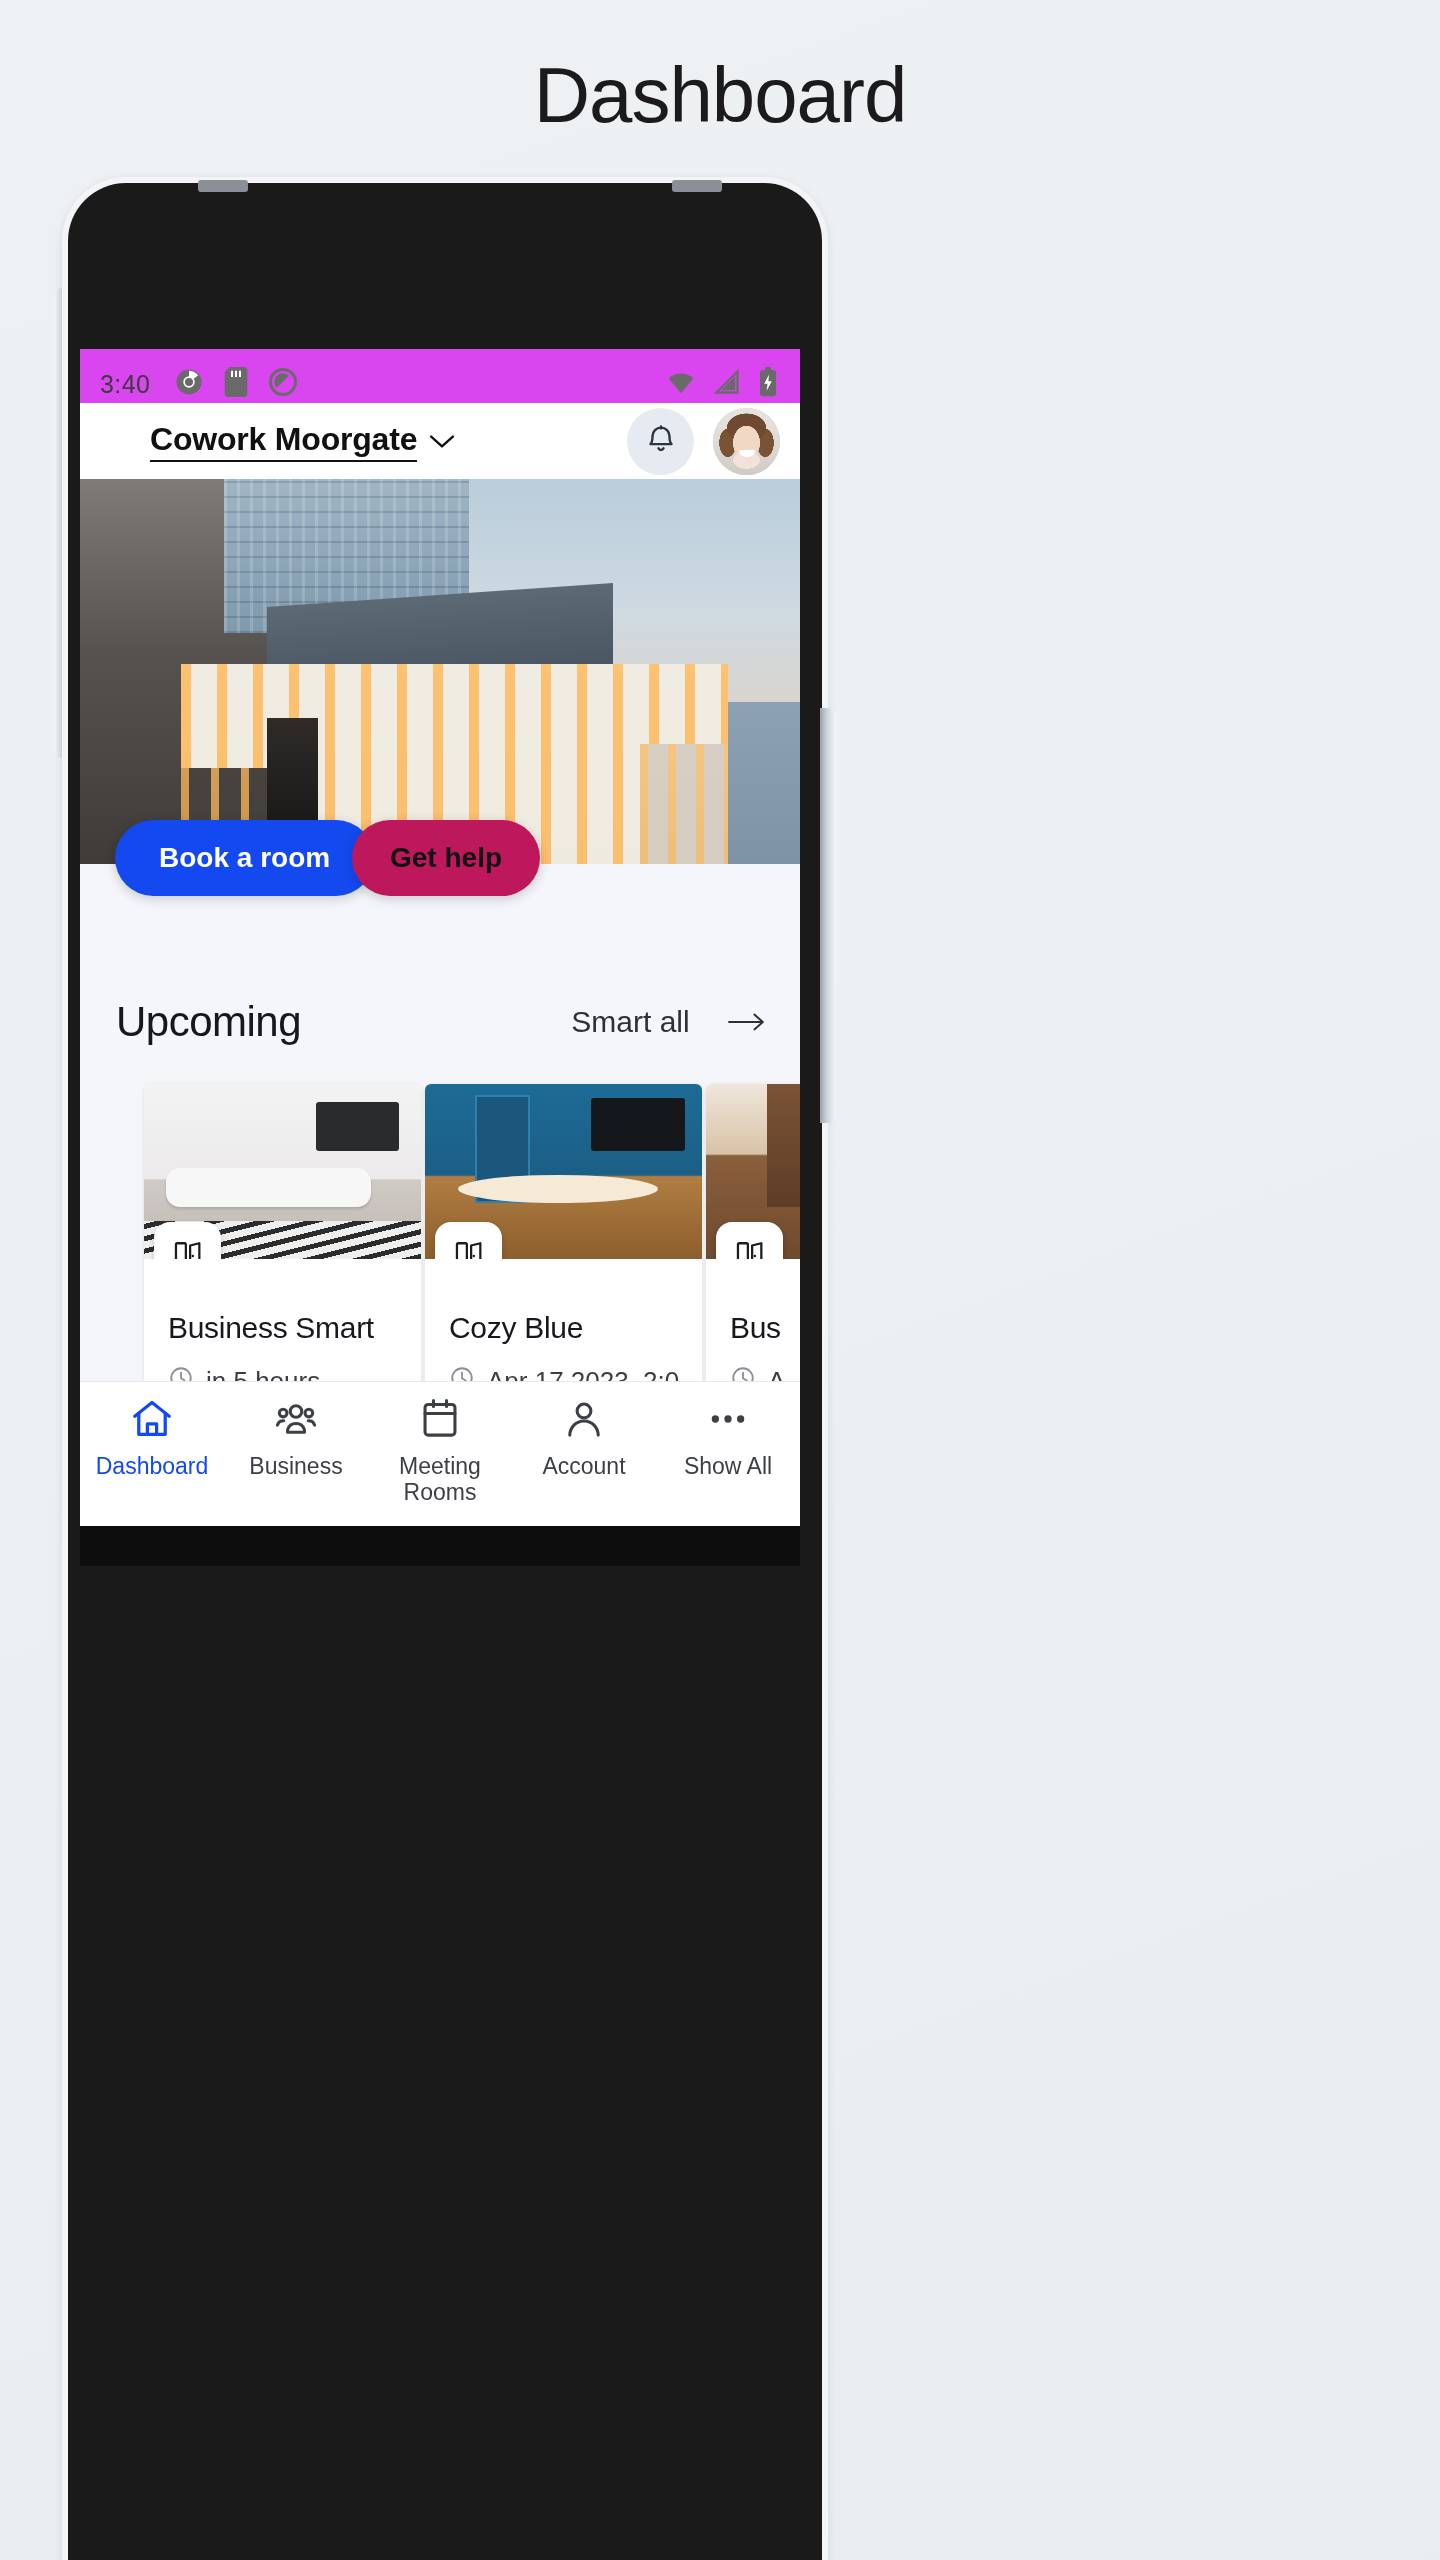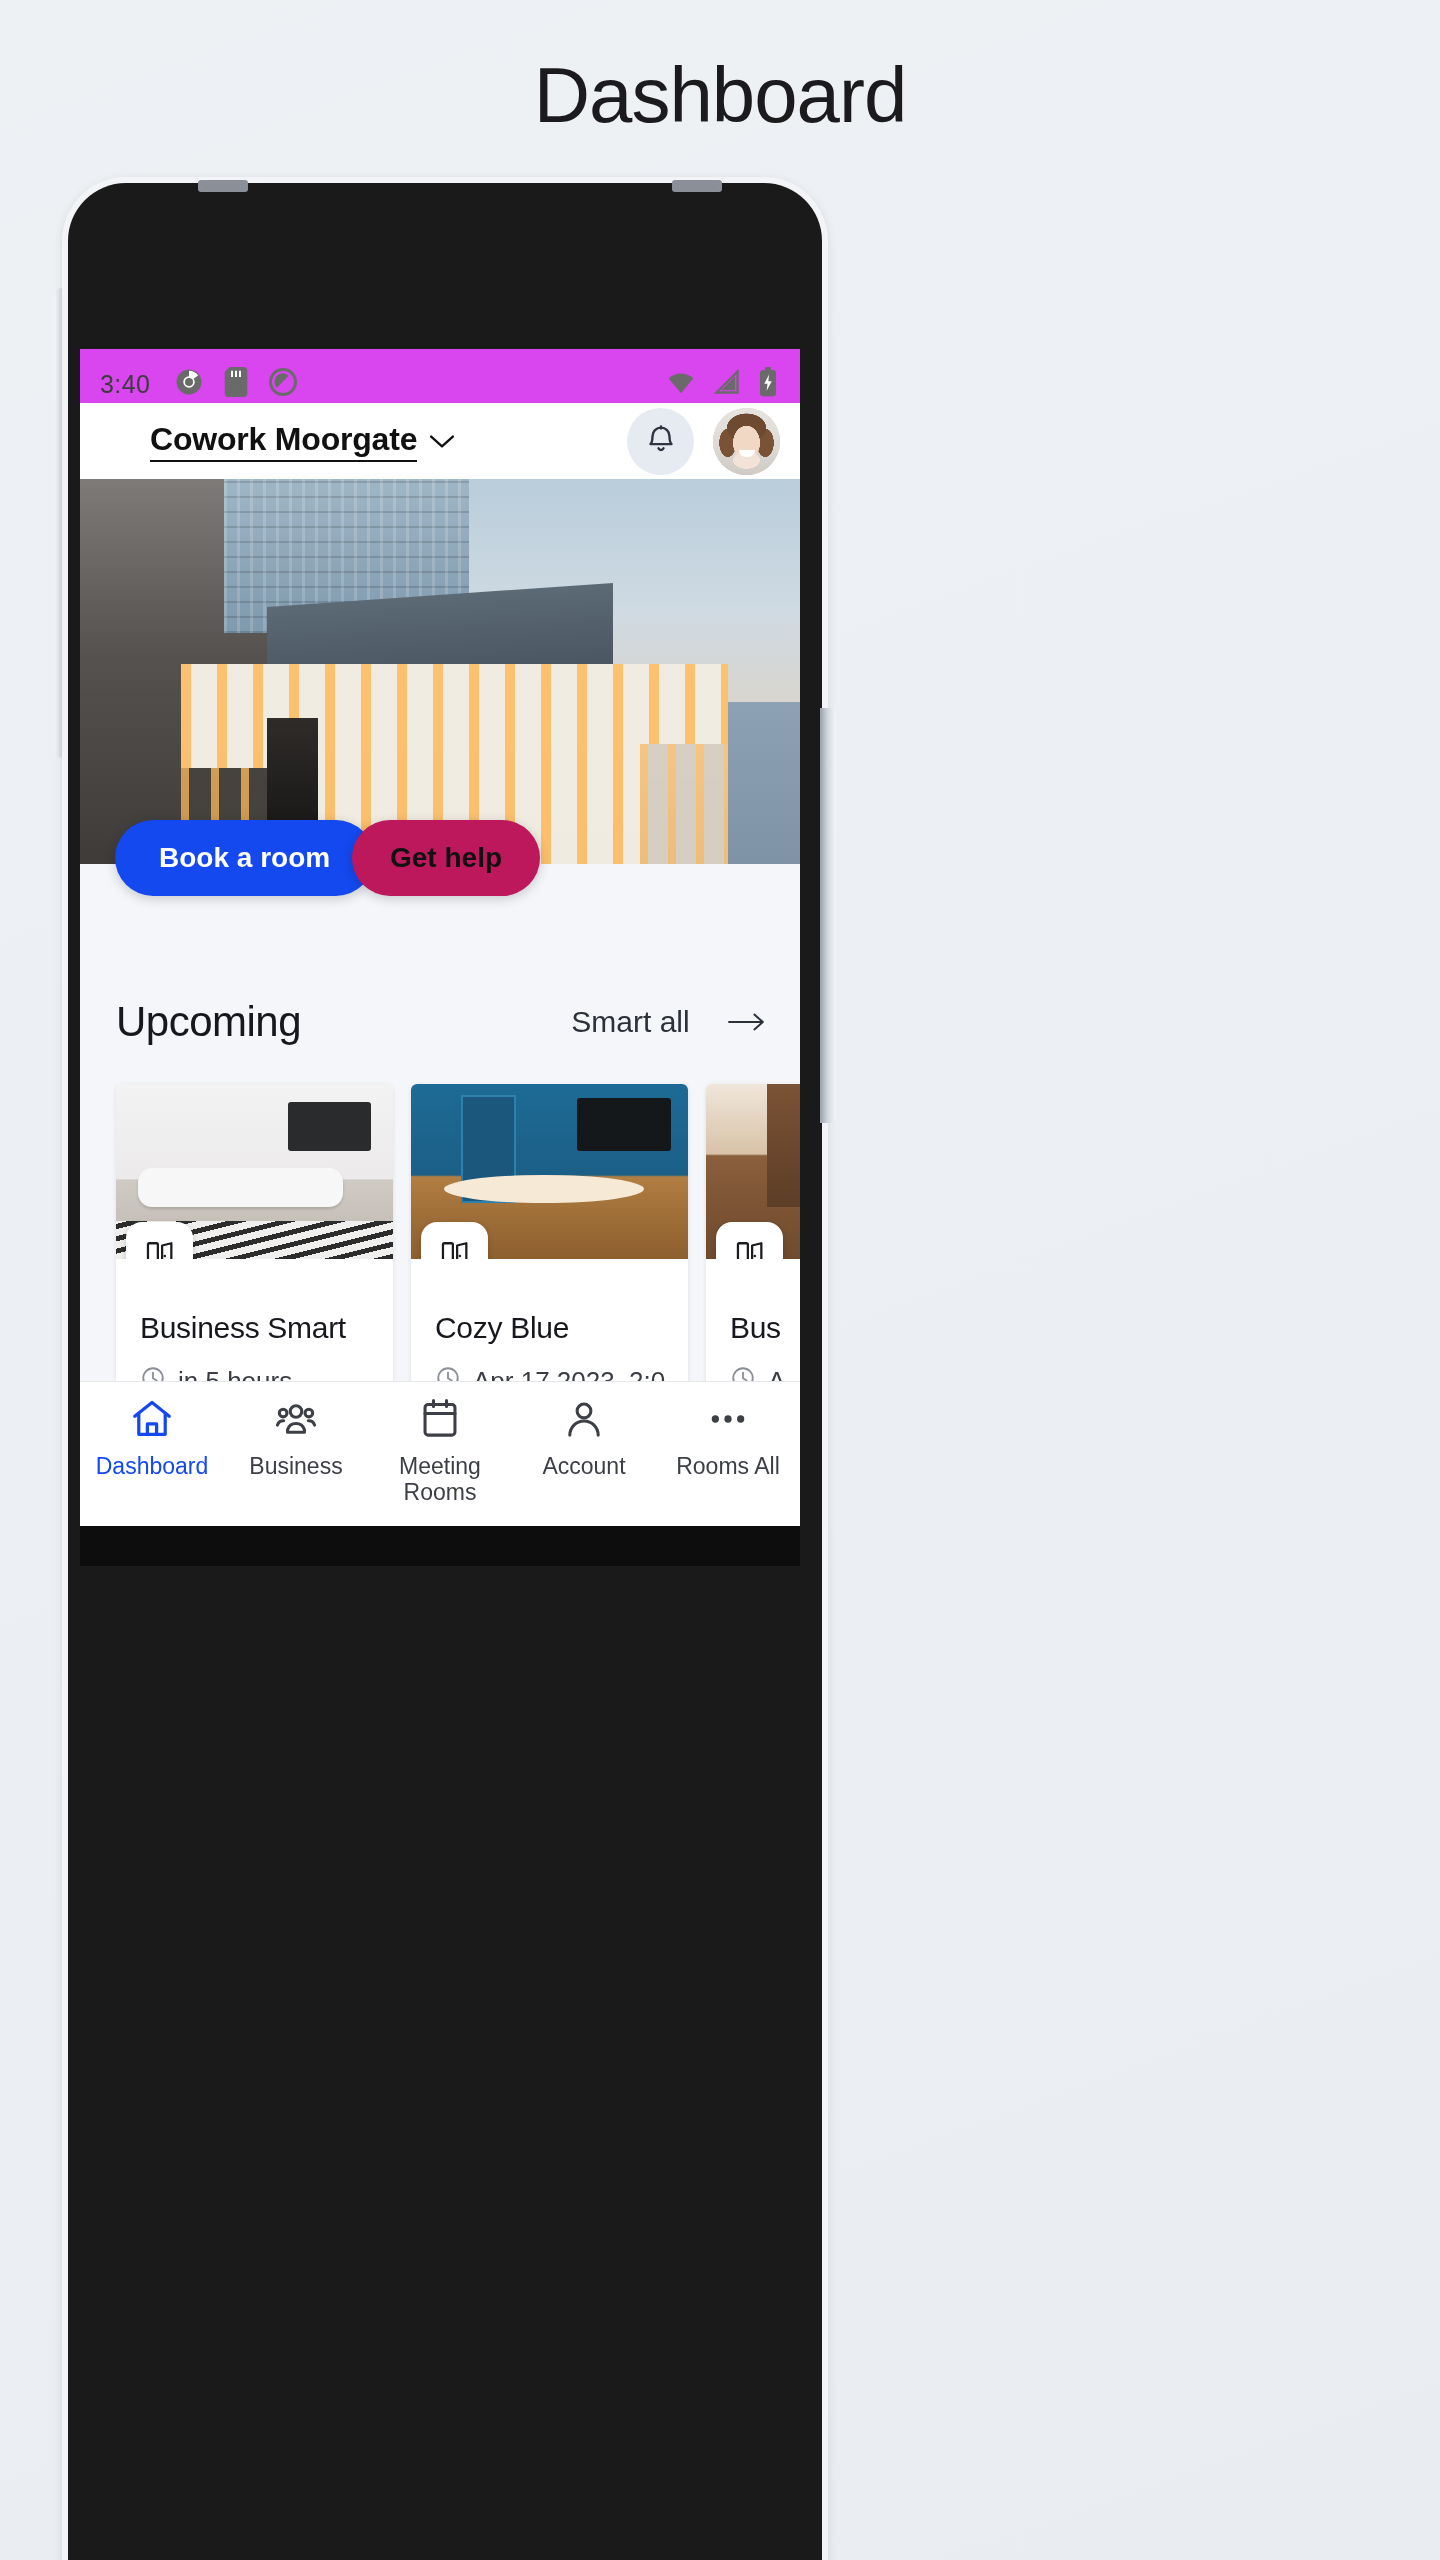--- a/index.html
+++ b/index.html
@@ -206,21 +206,21 @@
   }
   .section-head {
     display: flex; align-items: center; padding: 0 34px 0 36px;
   }
   .section-title { font-size: 42px; color: #16181d; letter-spacing: -.5px; }
   .sh-spacer { flex: 1; }
   .viewall { font-size: 30px; color: #2c3038; }
   .viewall-arrow { margin-left: 30px; display: inline-flex; }
 
   .cards {
-    display: flex; gap: 18px; padding: 38px 0 0 36px; overflow: hidden;
+    display: flex; gap: 4px; padding: 38px 0 0 36px; overflow: hidden; margin-left: 28px;
   }
   .card {
     flex: 0 0 auto; width: 277px; background: #fff;
     border-radius: 6px 6px 0 0; overflow: hidden;
     box-shadow: 0 1px 4px rgba(0,0,0,.10);
   }
   .card-img { position: relative; height: 175px; overflow: hidden; }
   .img-a {
     background:
       linear-gradient(180deg,#f3f3f3 0%,#eceaea 54%, #cfcac3 55%, #bdb7b0 100%);
@@ -581,21 +581,21 @@
       </div>
 
       <div class="navitem">
         <span>
           <svg width="46" height="46" viewBox="0 0 24 24" fill="#3c3f45">
               <circle cx="5.4" cy="12" r="1.9"></circle>
               <circle cx="12" cy="12" r="1.9"></circle>
               <circle cx="18.6" cy="12" r="1.9"></circle>
             </svg>
         </span>
-        <span class="navlabel">Rooms All</span>
+        <span class="navlabel">Show All</span>
       </div>
 
     </div>
 
   </div>
 
   <div class="chin"></div>
 
 </div>
 

